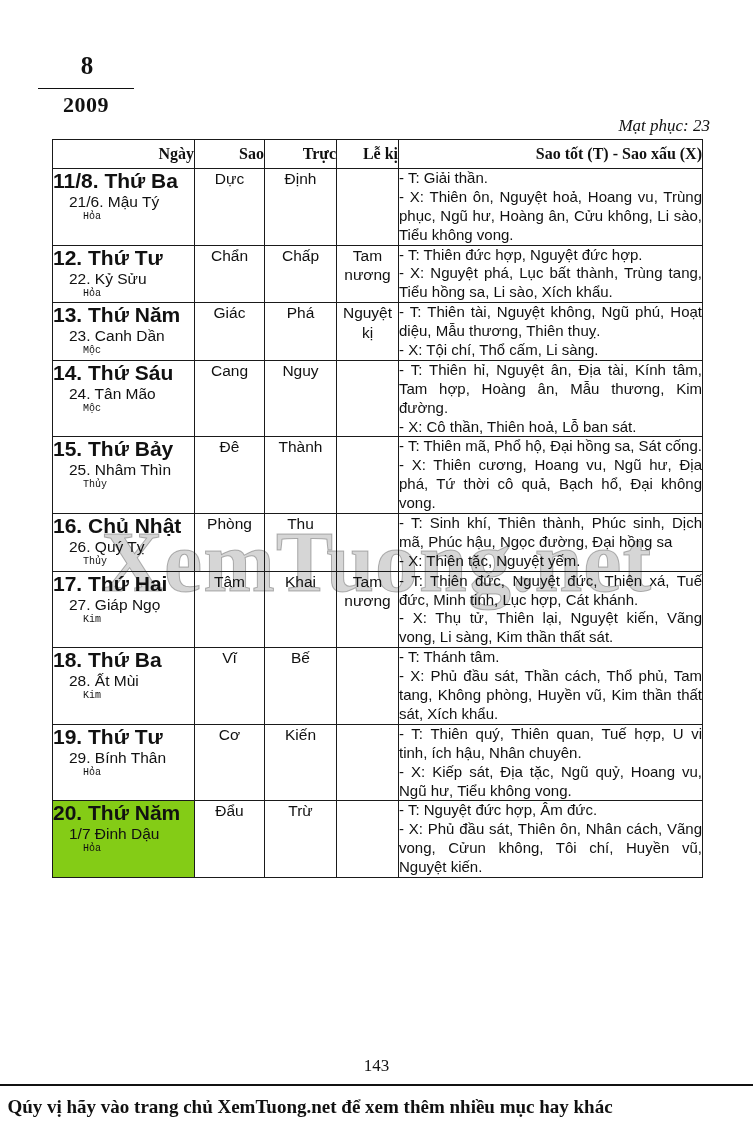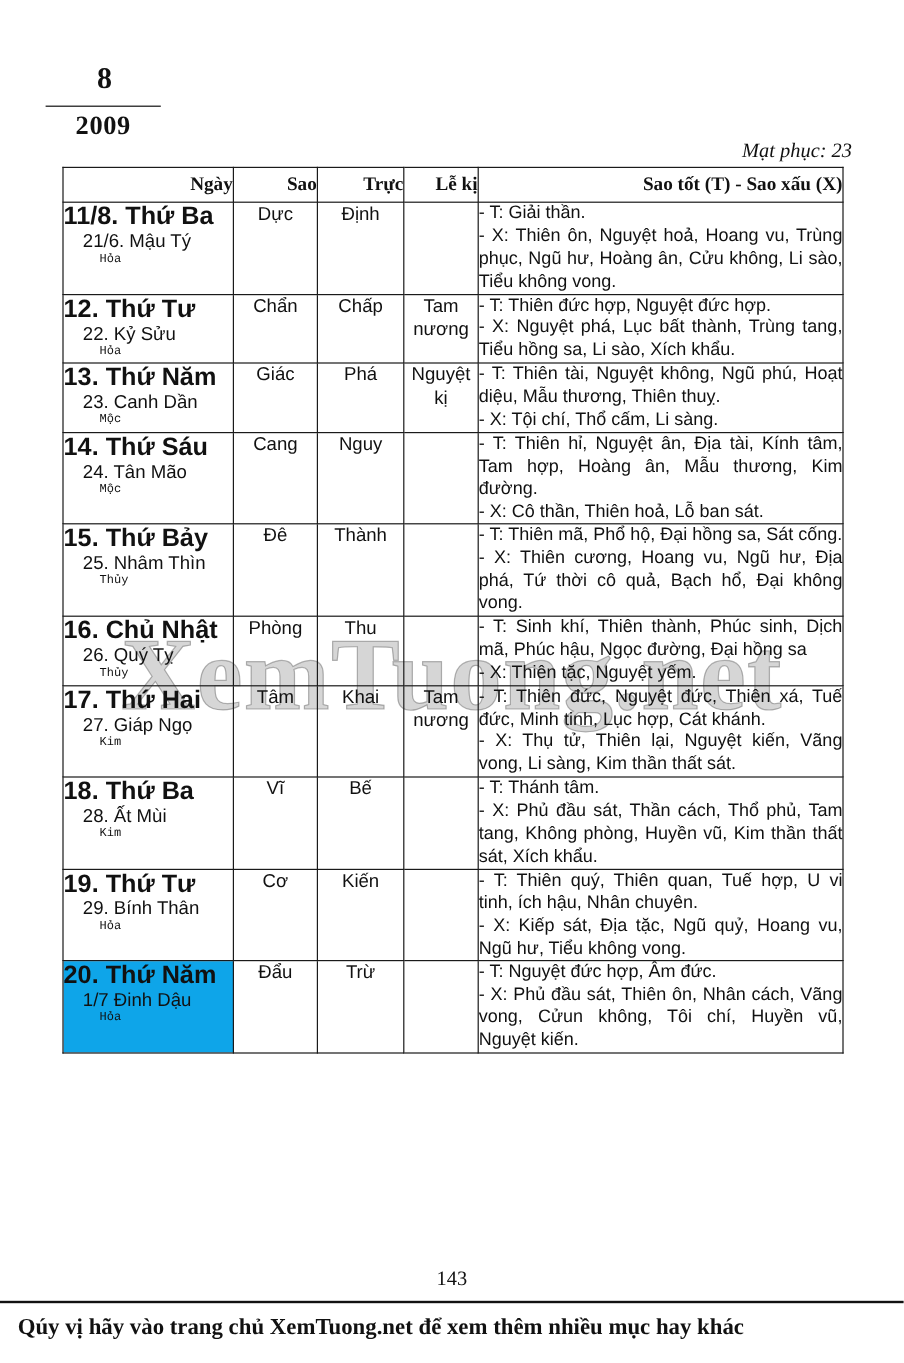--- a/index.html
+++ b/index.html
@@ -142,21 +142,21 @@
     font-size: 15.5px;
     line-height: 1.25;
   }
   .star-line {
     font-family: "Liberation Sans", sans-serif;
     font-size: 15px;
     line-height: 1.26;
     text-align: justify;
   }
   .hl {
-    background: #0ea5e9;
+    background: #84cc16;
   }
 
   
   .watermark {
     position: absolute;
     left: 0;
     top: 512px;
     width: 753px;
     text-align: center;
     font-family: "Liberation Serif", serif;
@@ -186,21 +186,21 @@
     top: 1084px;
     width: 753px;
     height: 2px;
     background: #111;
   }
   .footer-note {
     position: absolute;
     left: 0;
     top: 1096px;
     width: 620px;
-    text-align: right;
+    text-align: center;
     font-family: "Liberation Serif", serif;
     font-weight: bold;
     font-size: 19px;
   }
 </style>
 </head>
 <body>
 
 <div class="page">
 

